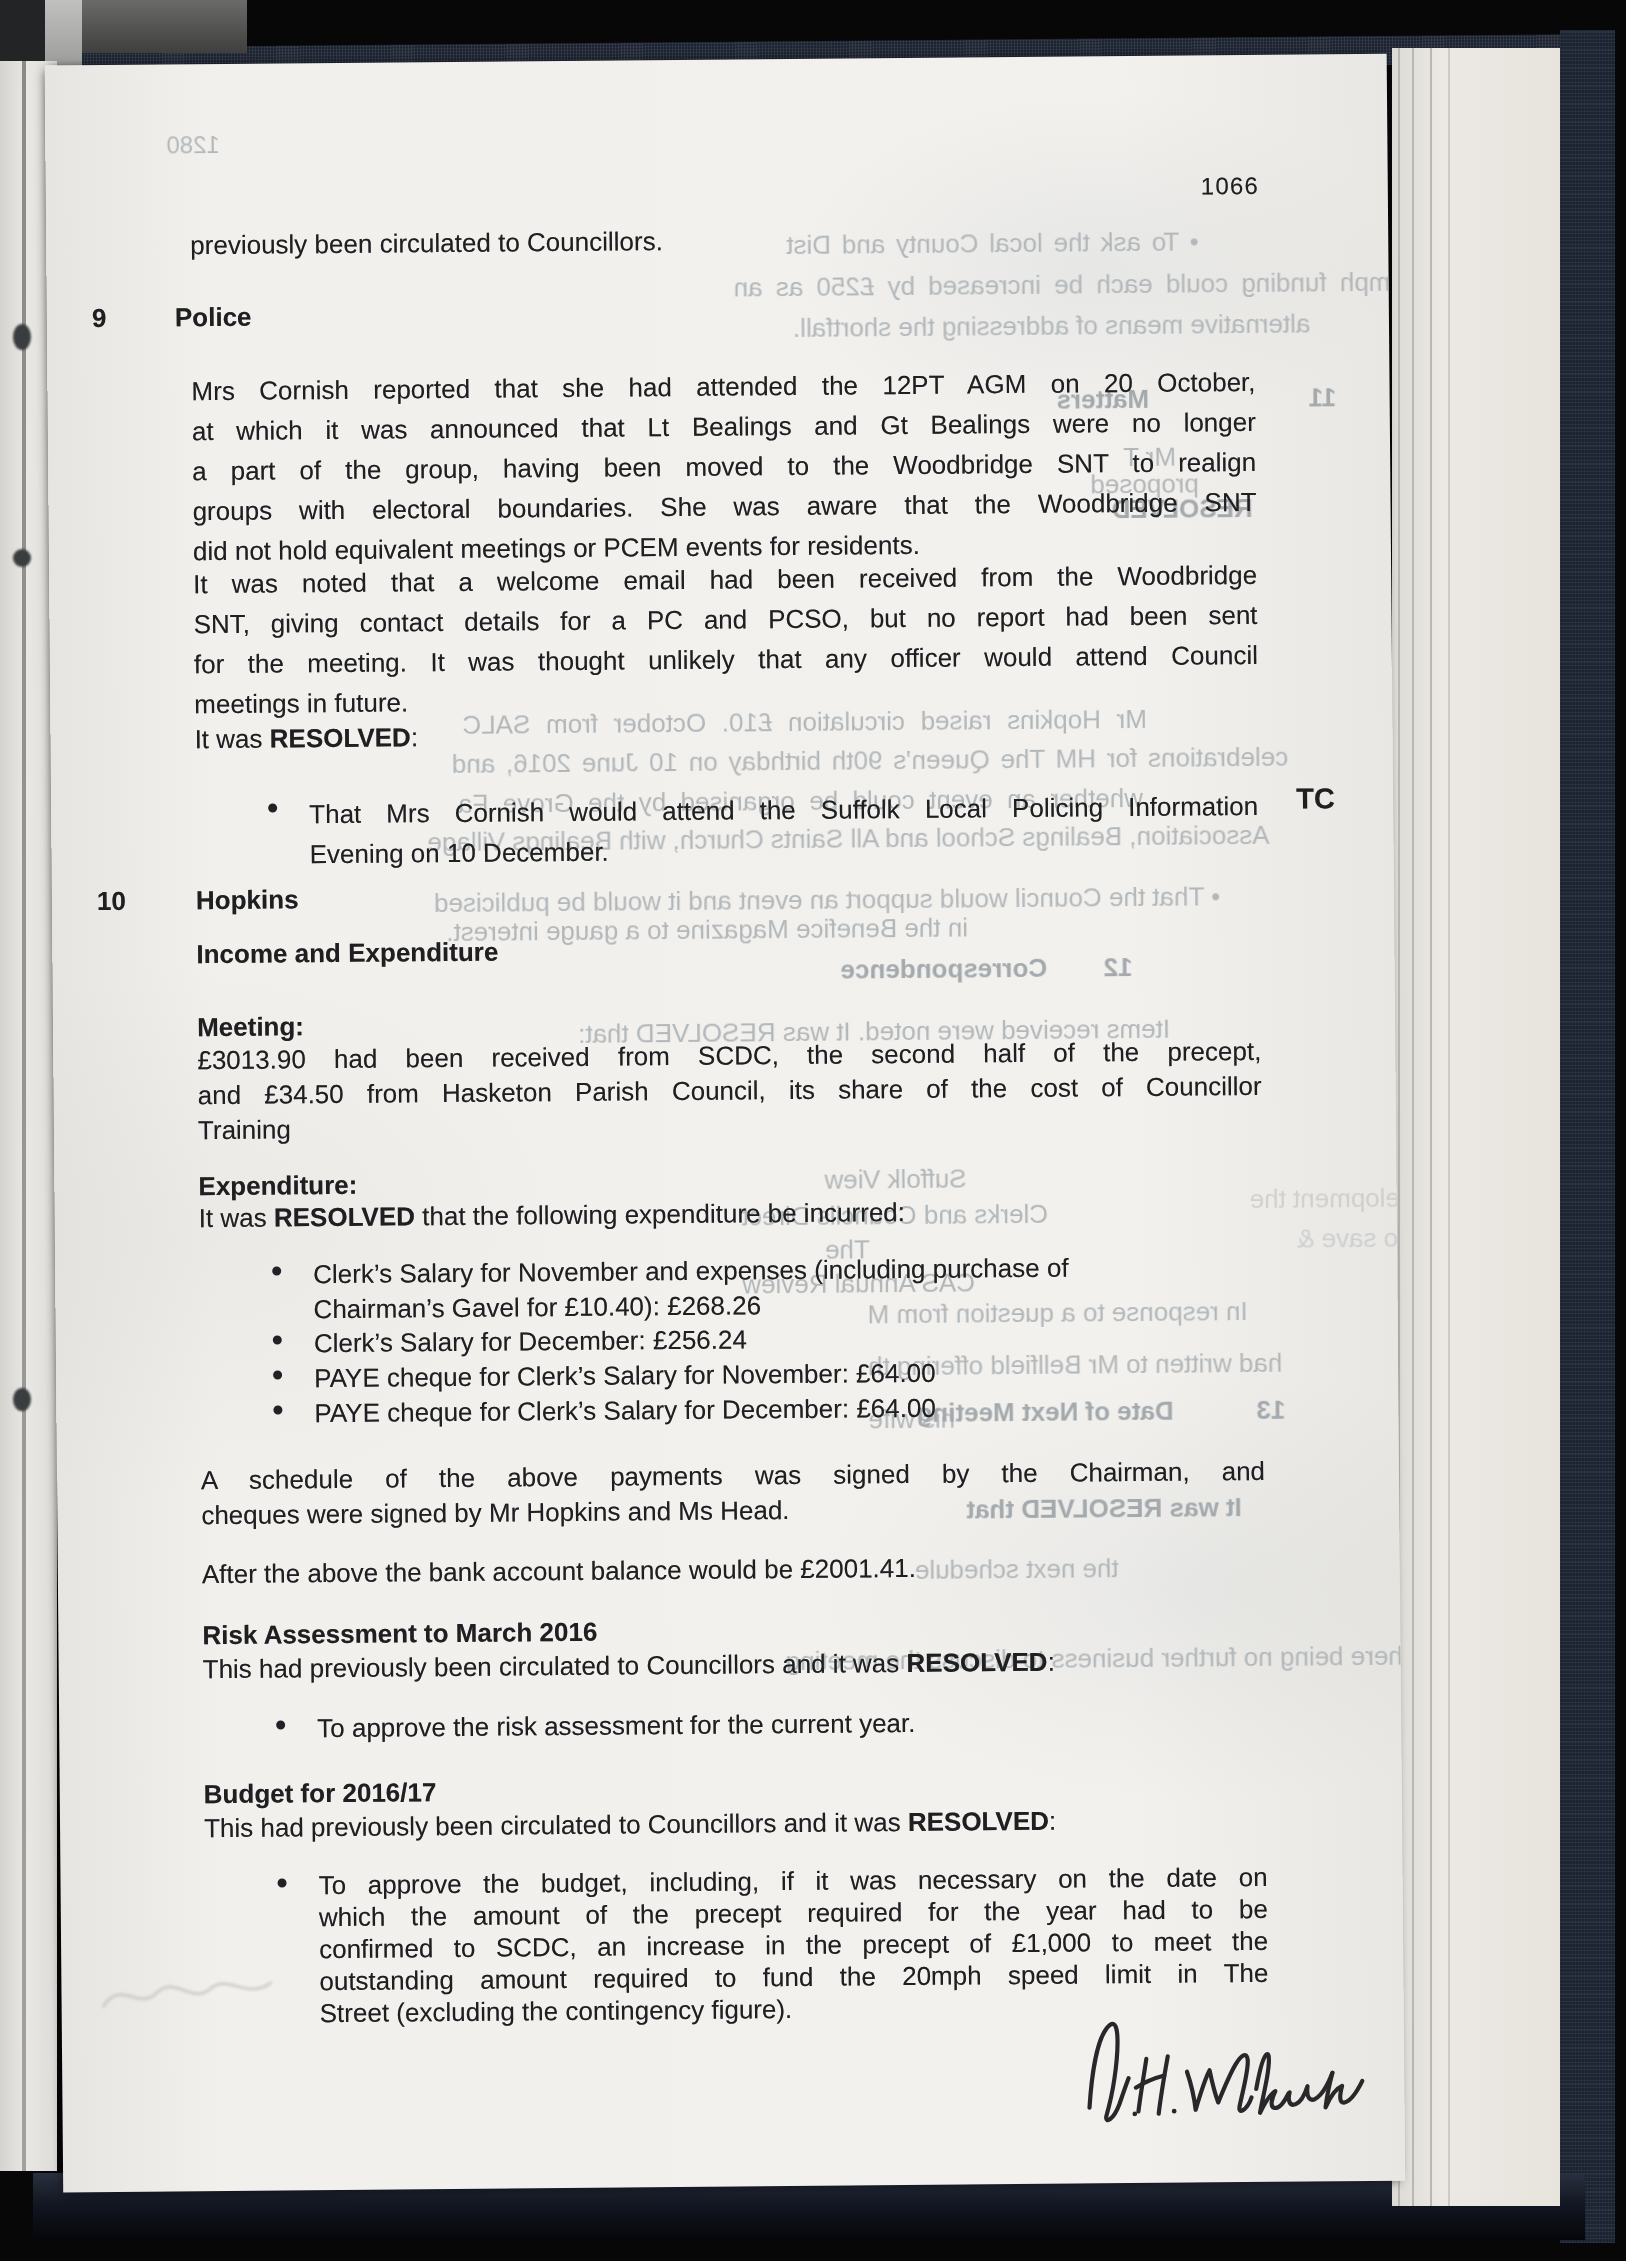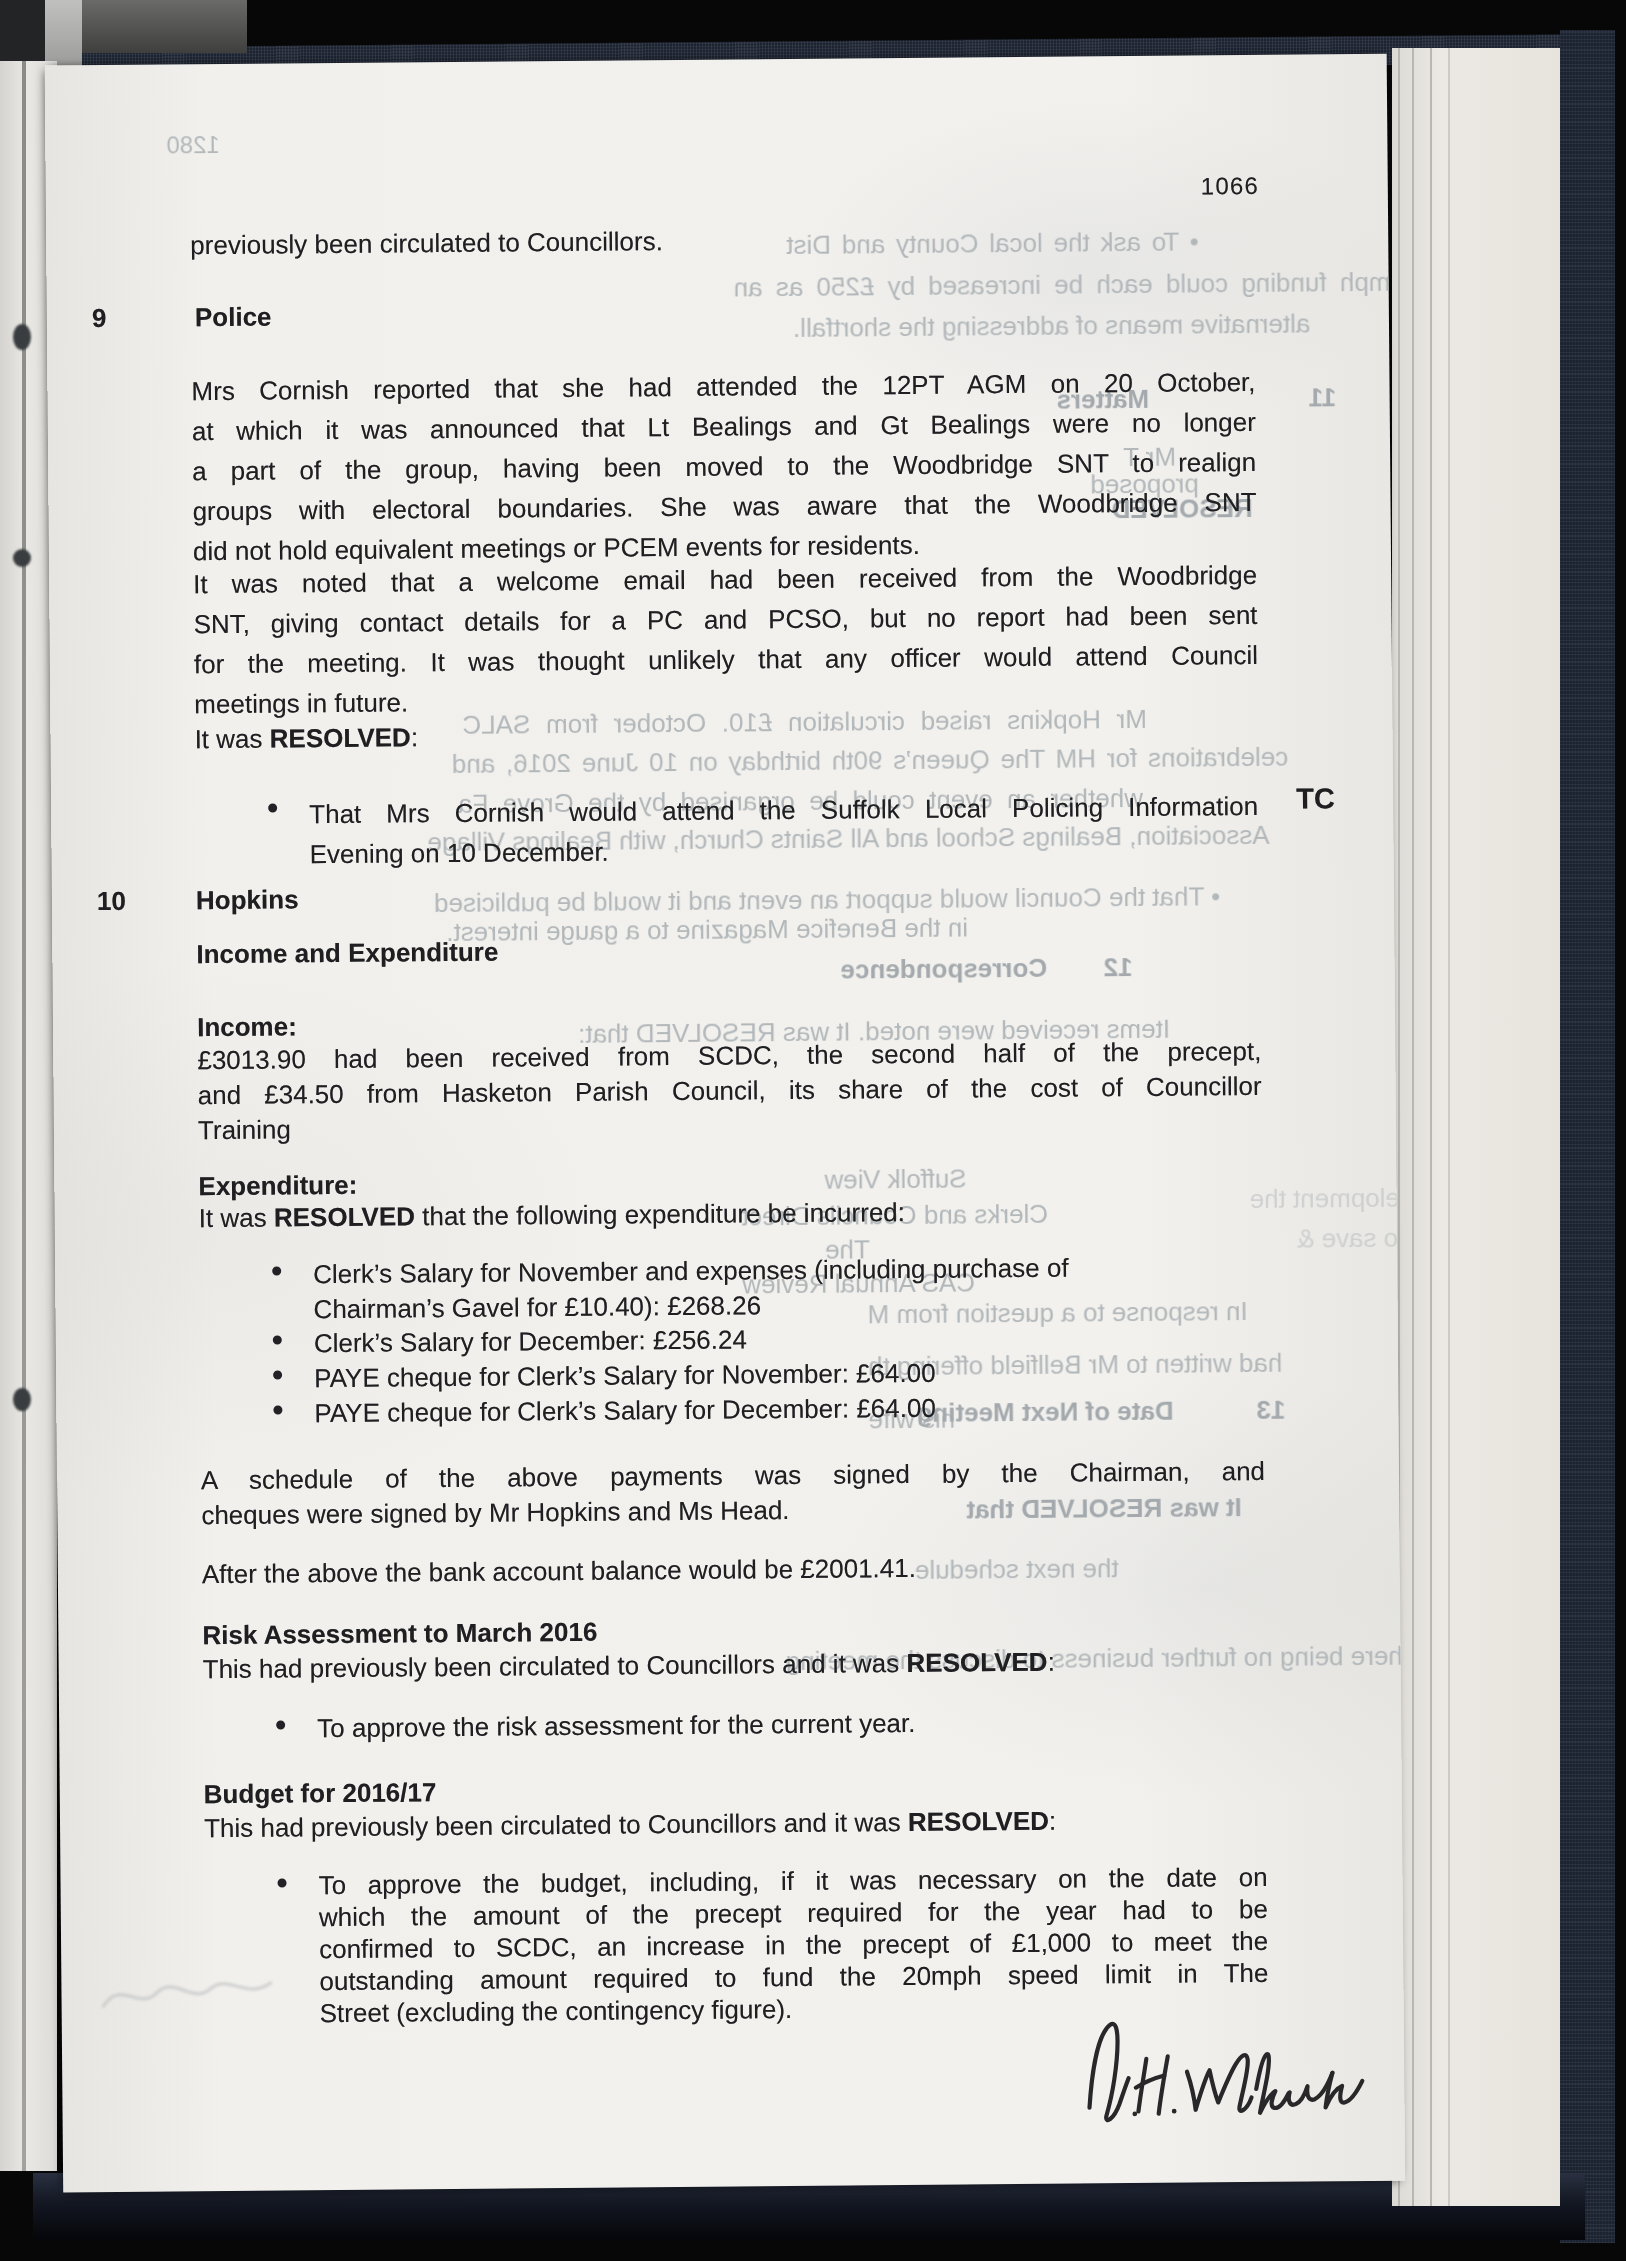--- a/index.html
+++ b/index.html
@@ -127,21 +127,21 @@
 
     <svg class="ghost-scribble" width="191" height="66" viewBox="0 0 320 110">
       <path d="M10,70 C40,25 70,80 100,48 C130,20 160,70 190,42 C220,18 250,62 290,34" stroke="#c3c6c6" stroke-width="6" fill="none" stroke-linecap="round"></path>
     </svg>
 
     <div class="pagenum">1066</div>
 
     <div class="t" style="left:144px;top:167px;">previously been circulated to Councillors.</div>
 
     <div class="t b" style="left:45px;top:239px;">9</div>
-    <div class="t b" style="left:148px;top:239px;">Police</div>
+    <div class="t b" style="left:128px;top:239px;">Police</div>
 
     <div class="para lh67" style="left:144px;top:307px;width:1064px;">
         <div class="ln j">Mrs Cornish reported that she had attended the 12PT AGM on 20 October,</div>
         <div class="ln j">at which it was announced that Lt Bealings and Gt Bealings were no longer</div>
         <div class="ln j">a part of the group, having been moved to the Woodbridge SNT to realign</div>
         <div class="ln j">groups with electoral boundaries.  She was aware that the Woodbridge SNT</div>
         <div class="ln">did not hold equivalent meetings or PCEM events for residents.</div>
       </div>
 
     <div class="para lh67" style="left:144px;top:500px;width:1064px;">
@@ -161,21 +161,21 @@
         </div>
     </div>
 
     <div class="margin-note">TC</div>
 
     <div class="t b" style="left:45px;top:822px;">10</div>
     <div class="t b" style="left:144px;top:822px;">Hopkins</div>
 
     <div class="t b" style="left:144px;top:876px;">Income and Expenditure</div>
 
-    <div class="t b" style="left:144px;top:949px;">Income:</div>
+    <div class="t b" style="left:144px;top:949px;">Meeting:</div>
 
     <div class="para lh58" style="left:144px;top:979px;width:1064px;">
         <div class="ln j">£3013.90 had been received from SCDC, the second half of the precept,</div>
         <div class="ln j">and £34.50 from Hasketon Parish Council, its share of the cost of Councillor</div>
         <div class="ln">Training</div>
       </div>
 
     <div class="t b" style="left:144px;top:1108px;">Expenditure:</div>
 
     <div class="t" style="left:144px;top:1140px;"><span>It was </span><span class="b">RESOLVED</span><span> that the following expenditure be incurred:</span></div>

